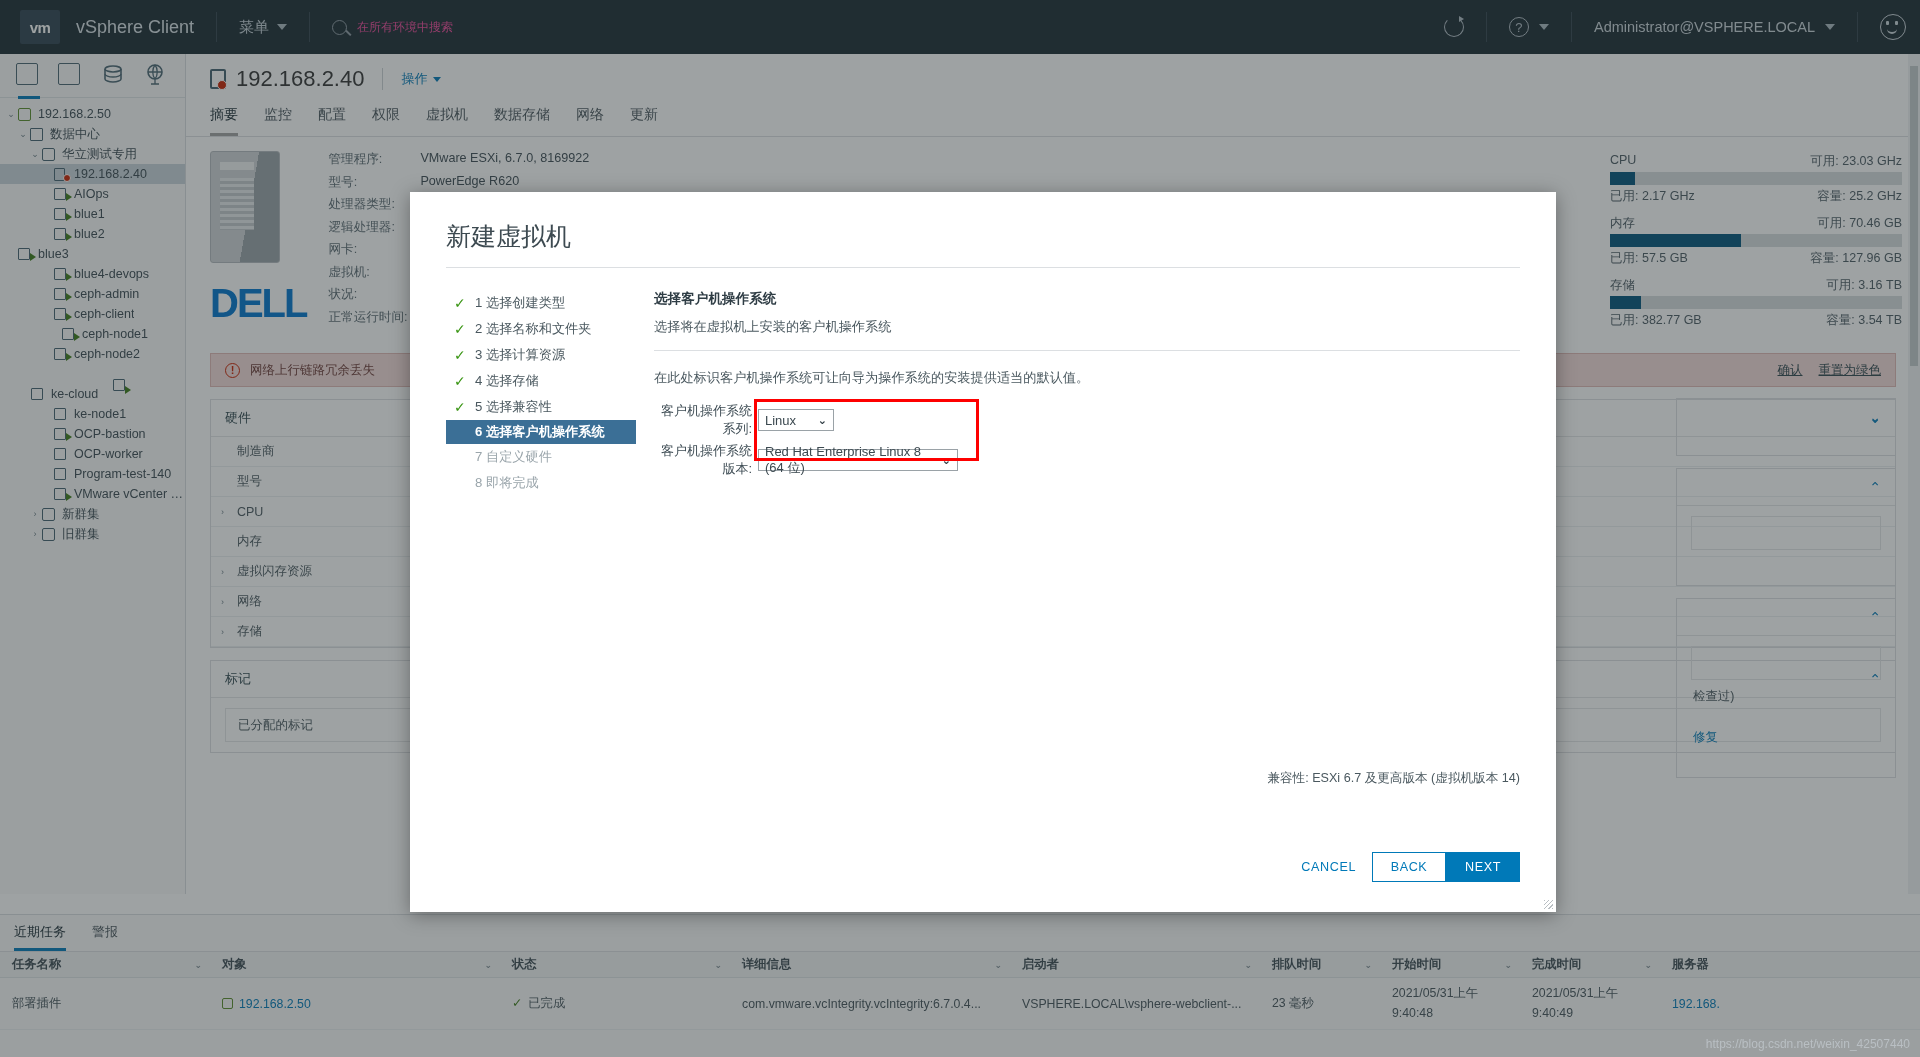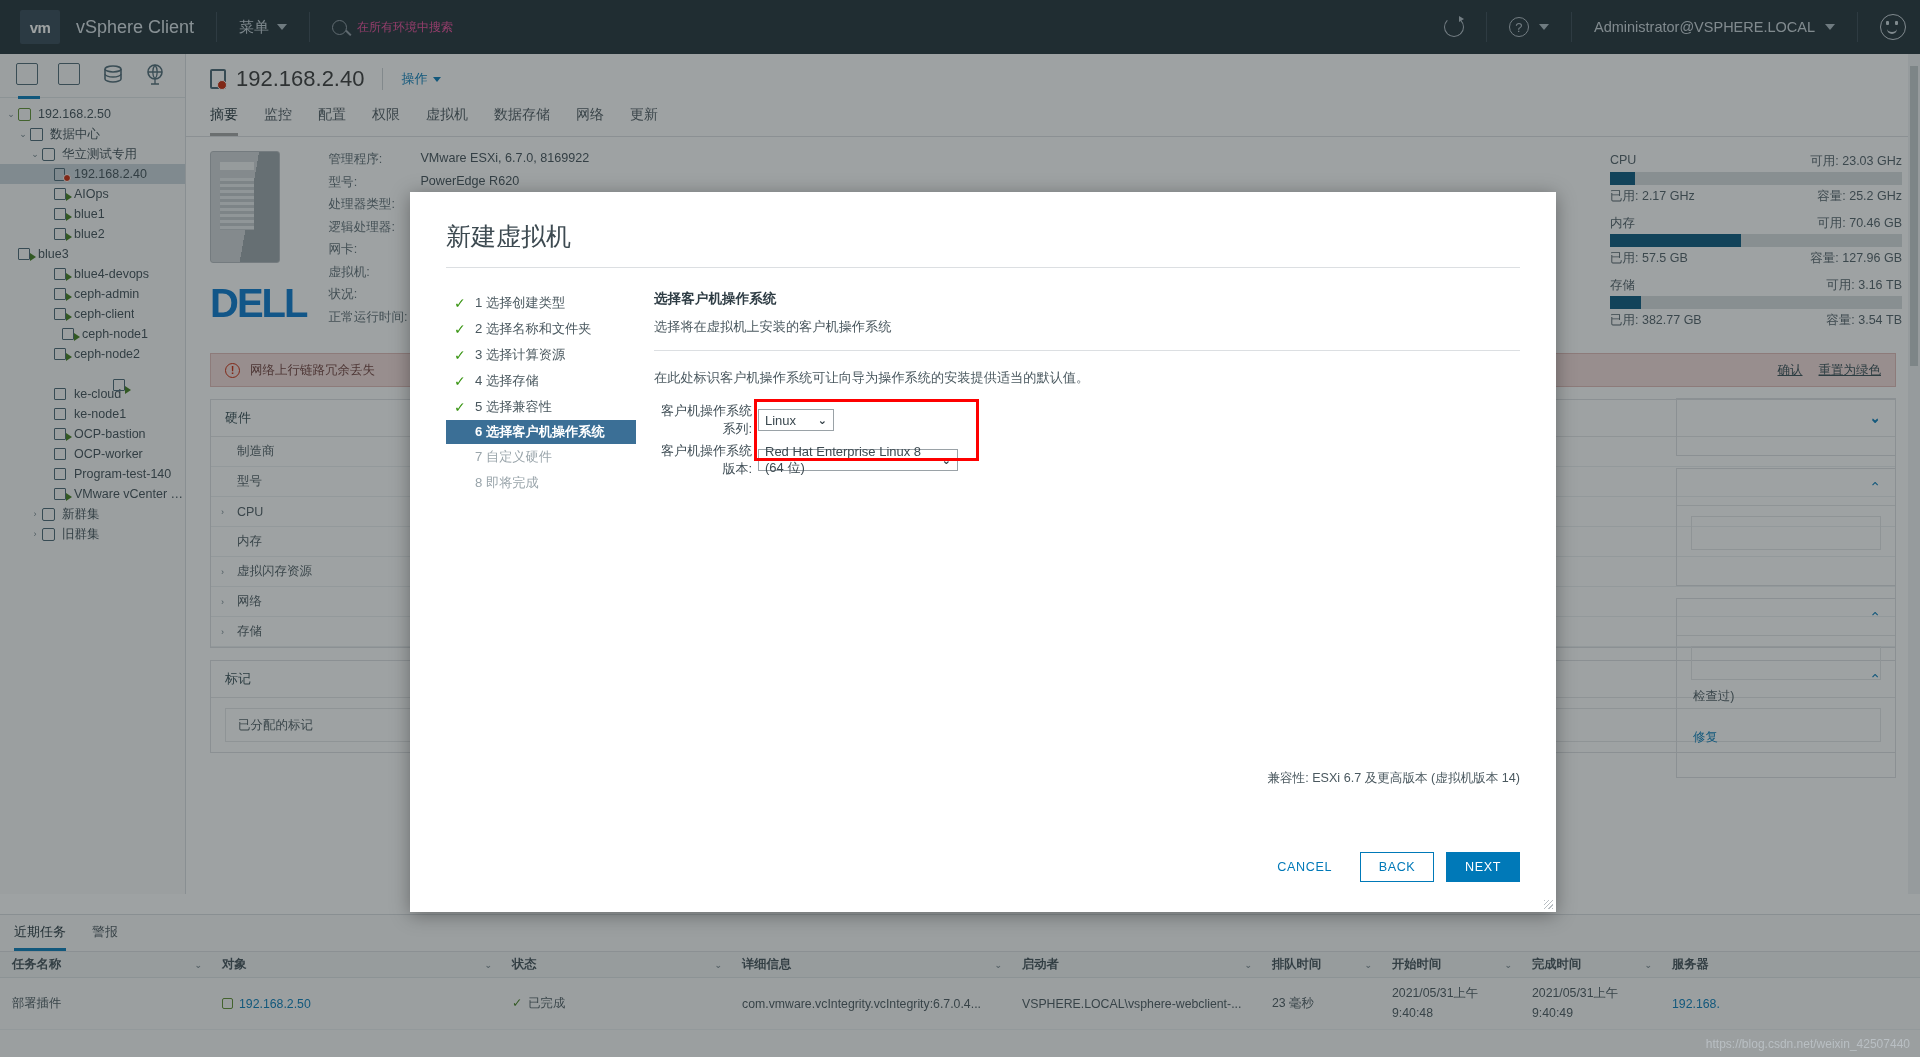--- a/index.html
+++ b/index.html
@@ -167,21 +167,21 @@
   .dm-rule { height: 1px; background: #dcdfe2; margin: 14px 0 0 0; }
   .dm-note { font-size: 13.2px; color: #4a585f; margin-top: 18px; }
   .form { margin-top: 18px; position: relative; }
   .frow { display: flex; align-items: center; height: 30px; margin-bottom: 10px; }
   .flabel { font-size: 13px; color: #3f4d55; width: 104px; text-align: right; padding-right: 6px;}
   .fsel { height: 22px; border: 1px solid #9aa2a7; background: #fff; font-size: 13px;
       color: #3c4950; display: flex; align-items: center; padding: 0 6px; gap: 10px; cursor: pointer;}
   .fsel .cd { margin-left: auto; font-size: 11px; color: #2d3a41; font-weight: bold; }
   .redbox { position: absolute; border: 3px solid #fe0000; pointer-events: none; }
   .compat { position: absolute; right: 36px; top: 578px; font-size: 12.6px; color: #4a585f; }
-  .dlg-foot { position: absolute; right: 36px; bottom: 30px; display: flex; align-items: center; gap: 12px; }
+  .dlg-foot { position: absolute; right: 36px; bottom: 30px; display: flex; align-items: center; }
   .btn { height: 30px; min-width: 74px; font-size: 12.6px; letter-spacing: 0.6px;
       display: flex; align-items: center; justify-content: center; cursor: pointer; padding: 0 16px;}
   .btn.flat { color: #0079b8; background: transparent; }
   .btn.out { color: #0079b8; border: 1px solid #0079b8; }
   .btn.fill { color: #fff; background: #0079b8; border: 1px solid #0079b8; }
   .resize-h { position: absolute; right: 3px; bottom: 3px; width: 9px; height: 9px;
       background: repeating-linear-gradient(135deg,#b9bfc3 0 1px, transparent 1px 3px); }
   .scrollbar { position:absolute; right:0; top:0; width: 12px; height: 100%; background:#f1f3f4;}
   .scrollbar > i { position:absolute; top:12px; left:2px; width:8px; height:300px; background:#c4cacd;}
 </style>
@@ -341,21 +341,21 @@
           <span class="tlabel">ceph-node2</span>
         </div>
         <div class="trow" style="padding-left: 60px; flex-direction: column;">
           <span class="twist"></span>
           <span class="ticon">
             <i class="ic-vm" style="display: block;"></i>
             <i class="badge-run"></i>
           </span>
           <span class="tlabel">ceph-node3</span>
         </div>
-        <div class="trow" style="padding-left: 40px; text-align: center;">
+        <div class="trow" style="padding-left: 17px; text-align: center;">
           <span class="twist"></span>
           <span class="ticon">
             <i class="ic-vm" style="display: block;"></i>
           </span>
           <span class="tlabel">ke-cloud</span>
         </div>
         <div class="trow" style="padding-left: 40px;">
           <span class="twist"></span>
           <span class="ticon">
             <i class="ic-vm" style="display: block;"></i>

